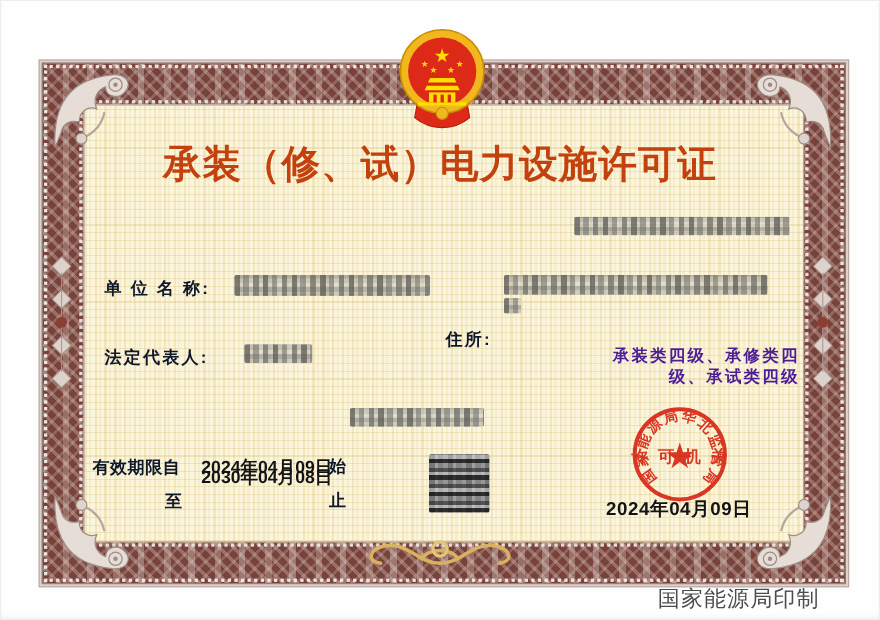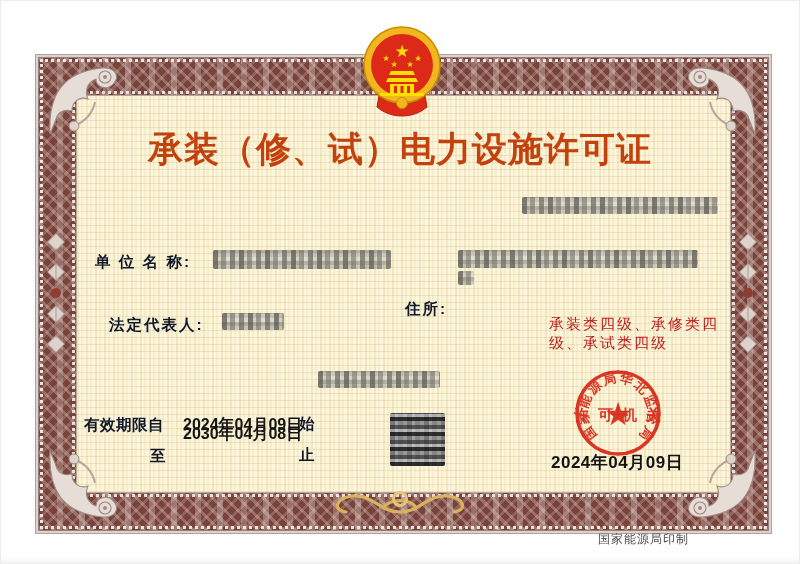--- a/index.html
+++ b/index.html
@@ -53,22 +53,22 @@
   .title{
     position:absolute;left:0;top:126px;width:800px;text-align:center;z-index:5;
     font-size:35px;font-weight:800;letter-spacing:1px;color:#c2410c;
   }
   
   .lbl{position:absolute;z-index:5;font-size:15.5px;font-weight:700;letter-spacing:2px;color:#0f172a;white-space:nowrap;}
   .val{position:absolute;z-index:5;font-size:16px;font-weight:600;color:#141414;white-space:nowrap;}
   .lbl-code{letter-spacing:7px;}
   .cat-value{
     position:absolute;left:549px;top:315px;width:178px;z-index:5;
-    font-size:15px;font-weight:400;line-height:18.5px;letter-spacing:2px;
-    color:#b91c1c;white-space:normal;
+    font-size:15px;font-weight:700;line-height:18.5px;letter-spacing:2px;
+    color:#4c1d95;white-space:normal;text-align:right;
   }
   
   .redacted{
     position:absolute;z-index:5;border-radius:2px;opacity:.8;
     background-image:
       repeating-linear-gradient(90deg, rgba(70,70,70,.85) 0 5px, rgba(165,165,165,.35) 5px 8px, rgba(100,100,100,.7) 8px 13px, rgba(205,205,205,.3) 13px 17px, rgba(85,85,85,.8) 17px 22px, rgba(175,175,175,.3) 22px 26px),
       repeating-linear-gradient(0deg, rgba(130,130,130,.5) 0 4px, rgba(65,65,65,.55) 4px 8px, rgba(185,185,185,.4) 8px 12px);
     filter:blur(.7px);
   }
   .qr{
@@ -76,21 +76,21 @@
     background-color:#8a8a8a;
     background-image:
       repeating-linear-gradient(0deg, rgba(35,35,35,.9) 0 4px, rgba(195,195,195,.75) 4px 7px, rgba(70,70,70,.85) 7px 11px, rgba(150,150,150,.65) 11px 15px),
       repeating-linear-gradient(90deg, rgba(45,45,45,.85) 0 5px, rgba(205,205,205,.55) 5px 8px, rgba(90,90,90,.75) 8px 13px, rgba(170,170,170,.5) 13px 17px);
     filter:blur(.5px);border-radius:2px;
   }
   
   .seal{position:absolute;left:548px;top:343px;width:140px;height:140px;z-index:7;mix-blend-mode:multiply;opacity:.95;}
   .seal-ring-text text{fill:#e02f1f;font-size:13px;font-weight:700;font-family:"Liberation Sans","DejaVu Sans",sans-serif;}
   .seal-date{position:absolute;left:551px;top:451px;z-index:8;font-size:17px;font-weight:600;color:#131313;letter-spacing:.5px;}
-  .footer{position:absolute;left:598px;top:531px;z-index:5;font-size:12px;color:#4c4c4c;letter-spacing:1px;}
+  .footer{position:absolute;left:598px;top:531px;z-index:5;font-size:20px;color:#4c4c4c;letter-spacing:1px;}
 </style>
 </head>
 <body>
 
 <div class="photo">
 
   <svg width="0" height="0" style="position:absolute" aria-hidden="true">
     <defs>
       <g id="cornerScroll">
         <path d="M6,72 C4,34 18,10 58,6 C71,5 76,14 70,21 C64,29 52,26 52,17 C44,20 40,28 44,37 C36,34 28,39 28,49 C22,47 14,49 12,57 C10,63 8,67 6,72 Z" fill="#e6ddd6" stroke="#9e8b83" stroke-width="1.1"></path>
@@ -173,21 +173,21 @@
   <div class="title">承装（修、试）电力设施许可证</div>
 
   <div class="redacted" style="left:522px;top:197px;width:196px;height:17px;"></div>
 
   <div class="lbl" style="left:95px;top:252px;">单  位  名  称:</div>
   <div class="redacted" style="left:213px;top:250px;width:178px;height:19px;"></div>
   <div class="lbl" style="left:405px;top:252px;margin-top:47px;">住所:</div>
   <div class="redacted" style="left:458px;top:250px;width:240px;height:18px;"></div>
   <div class="redacted" style="left:458px;top:271px;width:16px;height:14px;"></div>
 
-  <div class="lbl" style="left:95px;top:315px;padding-left:14px;">法定代表人:</div>
+  <div class="lbl" style="left:95px;top:315px;">法定代表人:</div>
   <div class="redacted" style="left:222px;top:313px;width:62px;height:17px;"></div>
   <div class="cat-value">承装类四级、承修类四级、承试类四级</div>
 
   <div class="redacted" style="left:318px;top:371px;width:122px;height:17px;"></div>
 
   <div class="lbl" style="left:84px;top:415px;letter-spacing:.5px;">有效期限自</div>
   <div class="val" style="left:183px;top:415px;">2024年04月09日</div>
   <div class="lbl" style="left:299px;top:414px;">始</div>
   <div class="lbl" style="left:150px;top:446px;">至</div>
   <div class="val" style="left:183px;top:424px;text-align:center;">2030年04月08日</div>

